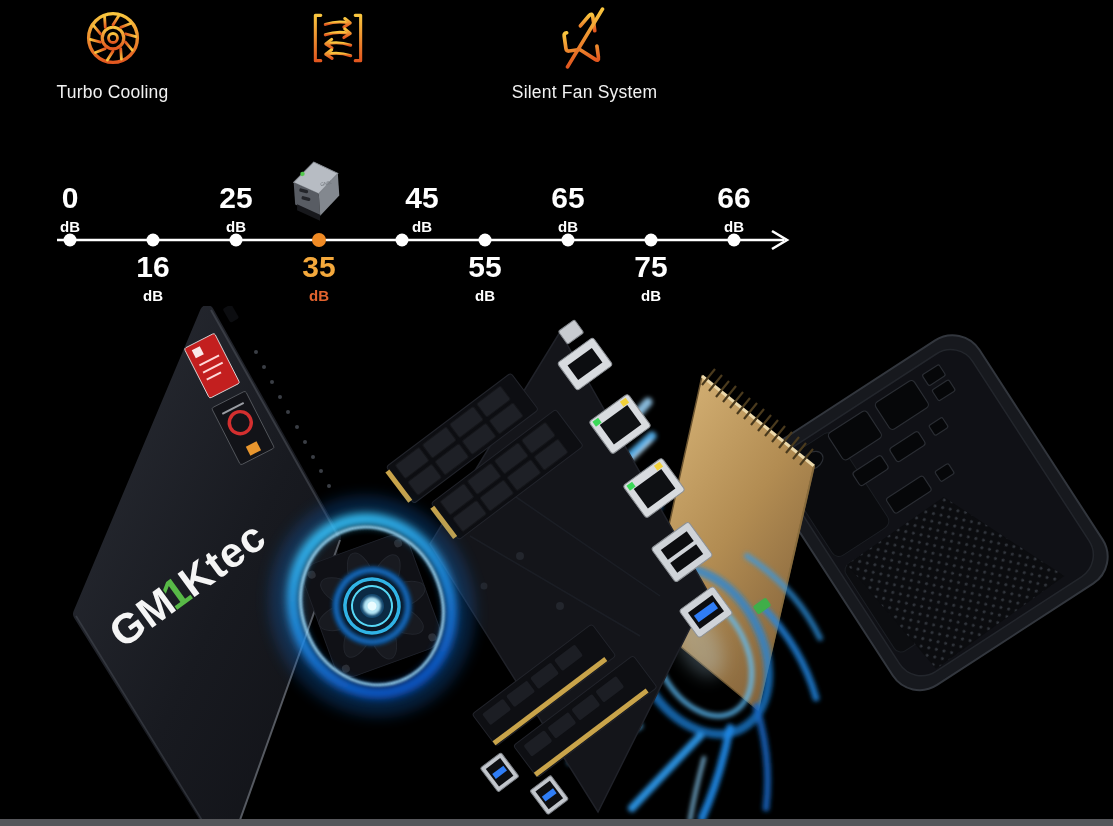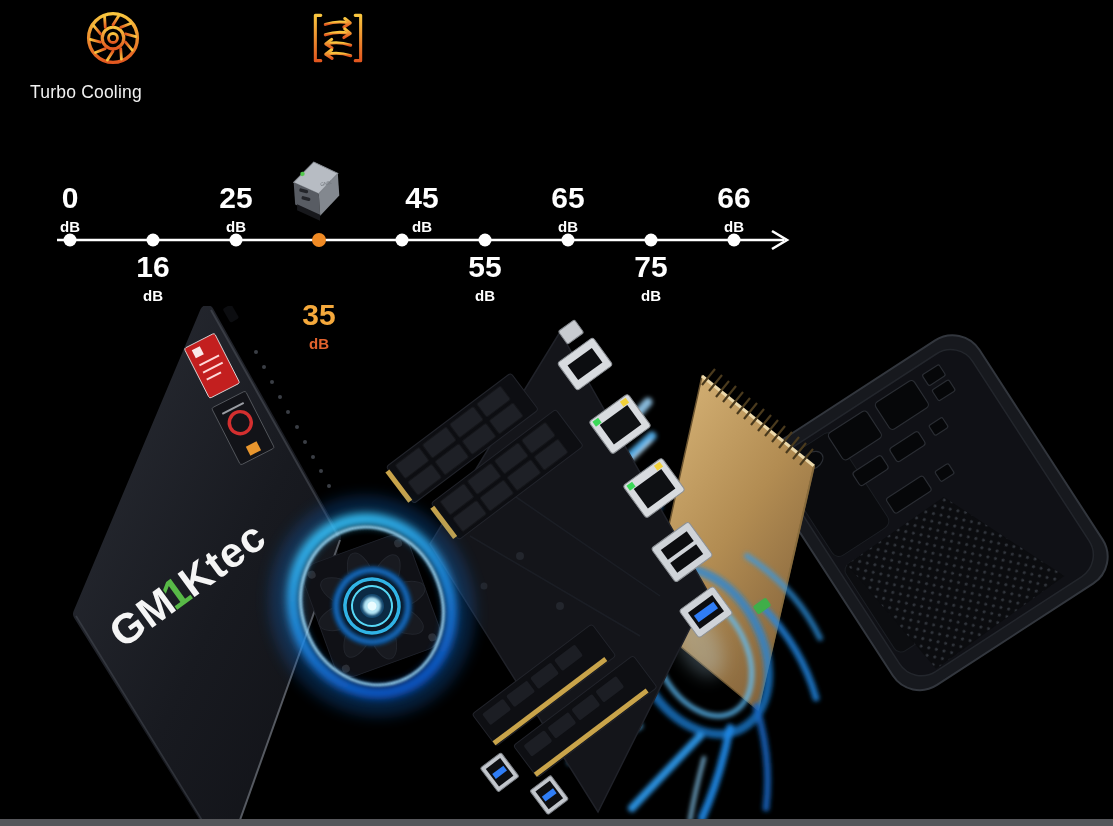--- a/index.html
+++ b/index.html
@@ -12,34 +12,34 @@
   }
   *{margin:0;padding:0;box-sizing:border-box;}
   html,body{background:#000;}
   .stage{
     position:relative;width:1113px;height:826px;overflow:hidden;
     background:var(--background);
     font-family:"Liberation Sans",sans-serif;
     color:var(--text-primary);
   }
   
-  .feature{position:absolute;top:6px;}
+  .feature{position:absolute;top:6px;text-align:center;}
   .feature .icon{height:64px;display:flex;align-items:center;justify-content:center;}
   .feature .flabel{margin-top:12px;font-size:17.5px;letter-spacing:.2px;color:#f2f2f2;white-space:nowrap;}
   #feature-1{left:30px;width:165px;}
   #feature-2{left:195px;width:285px;}
   #feature-3{left:492px;width:185px;}
   
   .axis-svg{position:absolute;left:40px;top:227px;}
   .tick{position:absolute;width:90px;text-align:center;transform:translateX(-50%);}
   .tick .num{font-size:30px;font-weight:600;color:#ffffff;line-height:1.02;}
   .tick .unit{font-size:15px;color:#ffffff;line-height:1.15;margin-top:4px;font-weight:bold;}
   .tick.above{top:183px;}
   .tick.below{top:252px;}
-  .tick.hl .num{color:var(--highlight-num);margin-top:48px;}
+  .tick.hl .num{color:var(--highlight-num);}
   .tick.hl .unit{color:var(--highlight-unit);}
   .thumb{position:absolute;left:283px;top:155px;}
   
   .exploded{position:absolute;left:0;top:306px;}
   .bottom-bar{position:absolute;left:0;top:819px;width:1113px;height:7px;background:var(--bottom-bar);}
   svg text{font-family:"Liberation Sans",sans-serif;}
 </style>
 </head>
 <body>
 
@@ -108,20 +108,38 @@
             <path d="M39.5,22 L45.5,27 L38.5,31.5"></path>
           <path d="M46,40 Q32,35.5 20,38.5"></path>
             <path d="M25,33.5 L18.5,38.5 L25.5,43"></path>
           <path d="M46,51.5 Q32,47 20,50"></path>
             <path d="M25,45 L18.5,50 L25.5,54.5"></path>
         </g>
       </svg>
     </div>
   </div>
 
+  <div class="feature" id="feature-3">
+    <div class="icon">
+      <svg width="72" height="62" viewBox="0 0 72 64">
+        <defs>
+          <linearGradient id="g3" x1="0" y1="0" x2="0" y2="1">
+            <stop offset="0" stop-color="#f9c63f"></stop>
+              <stop offset="1" stop-color="#e2571f"></stop>
+          </linearGradient>
+        </defs>
+        <g fill="none" stroke="url(#g3)" stroke-width="3.8" stroke-linecap="round" stroke-linejoin="round" transform="rotate(-8 36 32)">
+          <path d="M18,24 Q15,24 15,27 L15,40 Q15,43 18,43 L29,43 L43,55 Q47,58.5 47,53 L47,42"></path>
+          <path d="M47,26 L47,12 Q47,6.5 43,10 L33,19"></path>
+          <line x1="58" y1="5" x2="14" y2="59"></line>
+        </g>
+      </svg>
+    </div>
+    <div class="flabel">Silent Fan System</div>
+  </div>
 
   <div class="thumb">
     <svg width="66" height="68" viewBox="0 0 66 68">
       <g transform="rotate(-9 33 34)">
         <polygon points="12,24 35,7 57,22 35,39" fill="#b7bcc3" stroke="#8b9097" stroke-width="1"></polygon>
         <polygon points="12,24 35,39 33,61 10,46" fill="#585c63"></polygon>
         <polygon points="35,39 57,22 55,44 33,61" fill="#83888f"></polygon>
         <circle cx="22" cy="17" r="2.2" fill="#54c94e"></circle>
         <rect x="16" y="32" width="9" height="3.4" rx="1.5" fill="#23252a" transform="rotate(24 20 34)"></rect>
         <rect x="17" y="40" width="9" height="3.4" rx="1.5" fill="#23252a" transform="rotate(24 21 42)"></rect>

